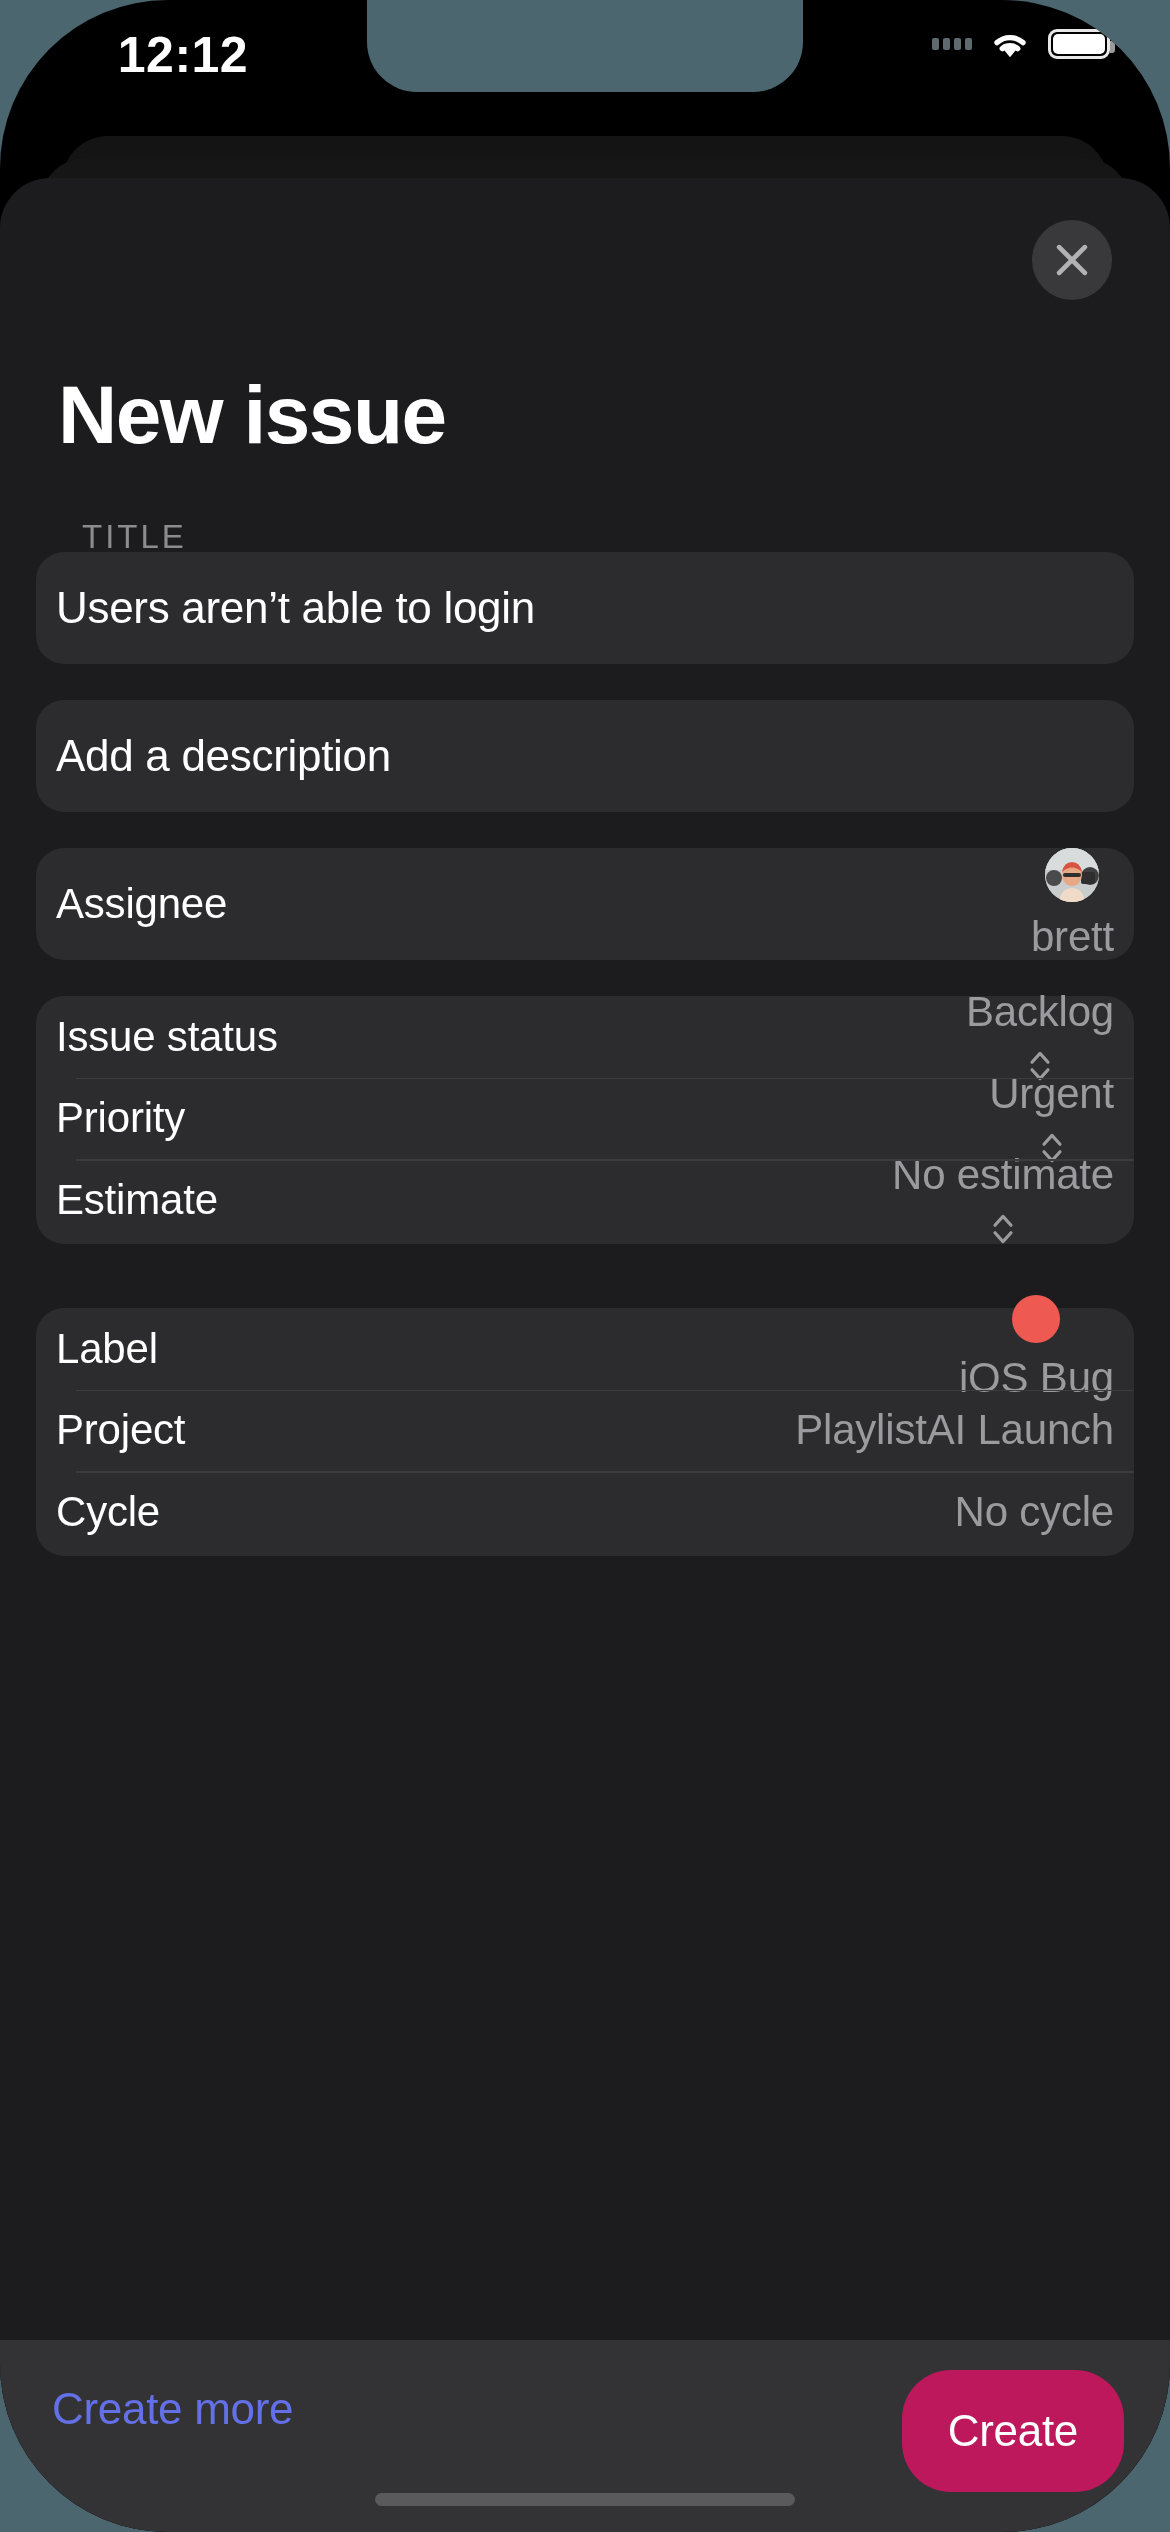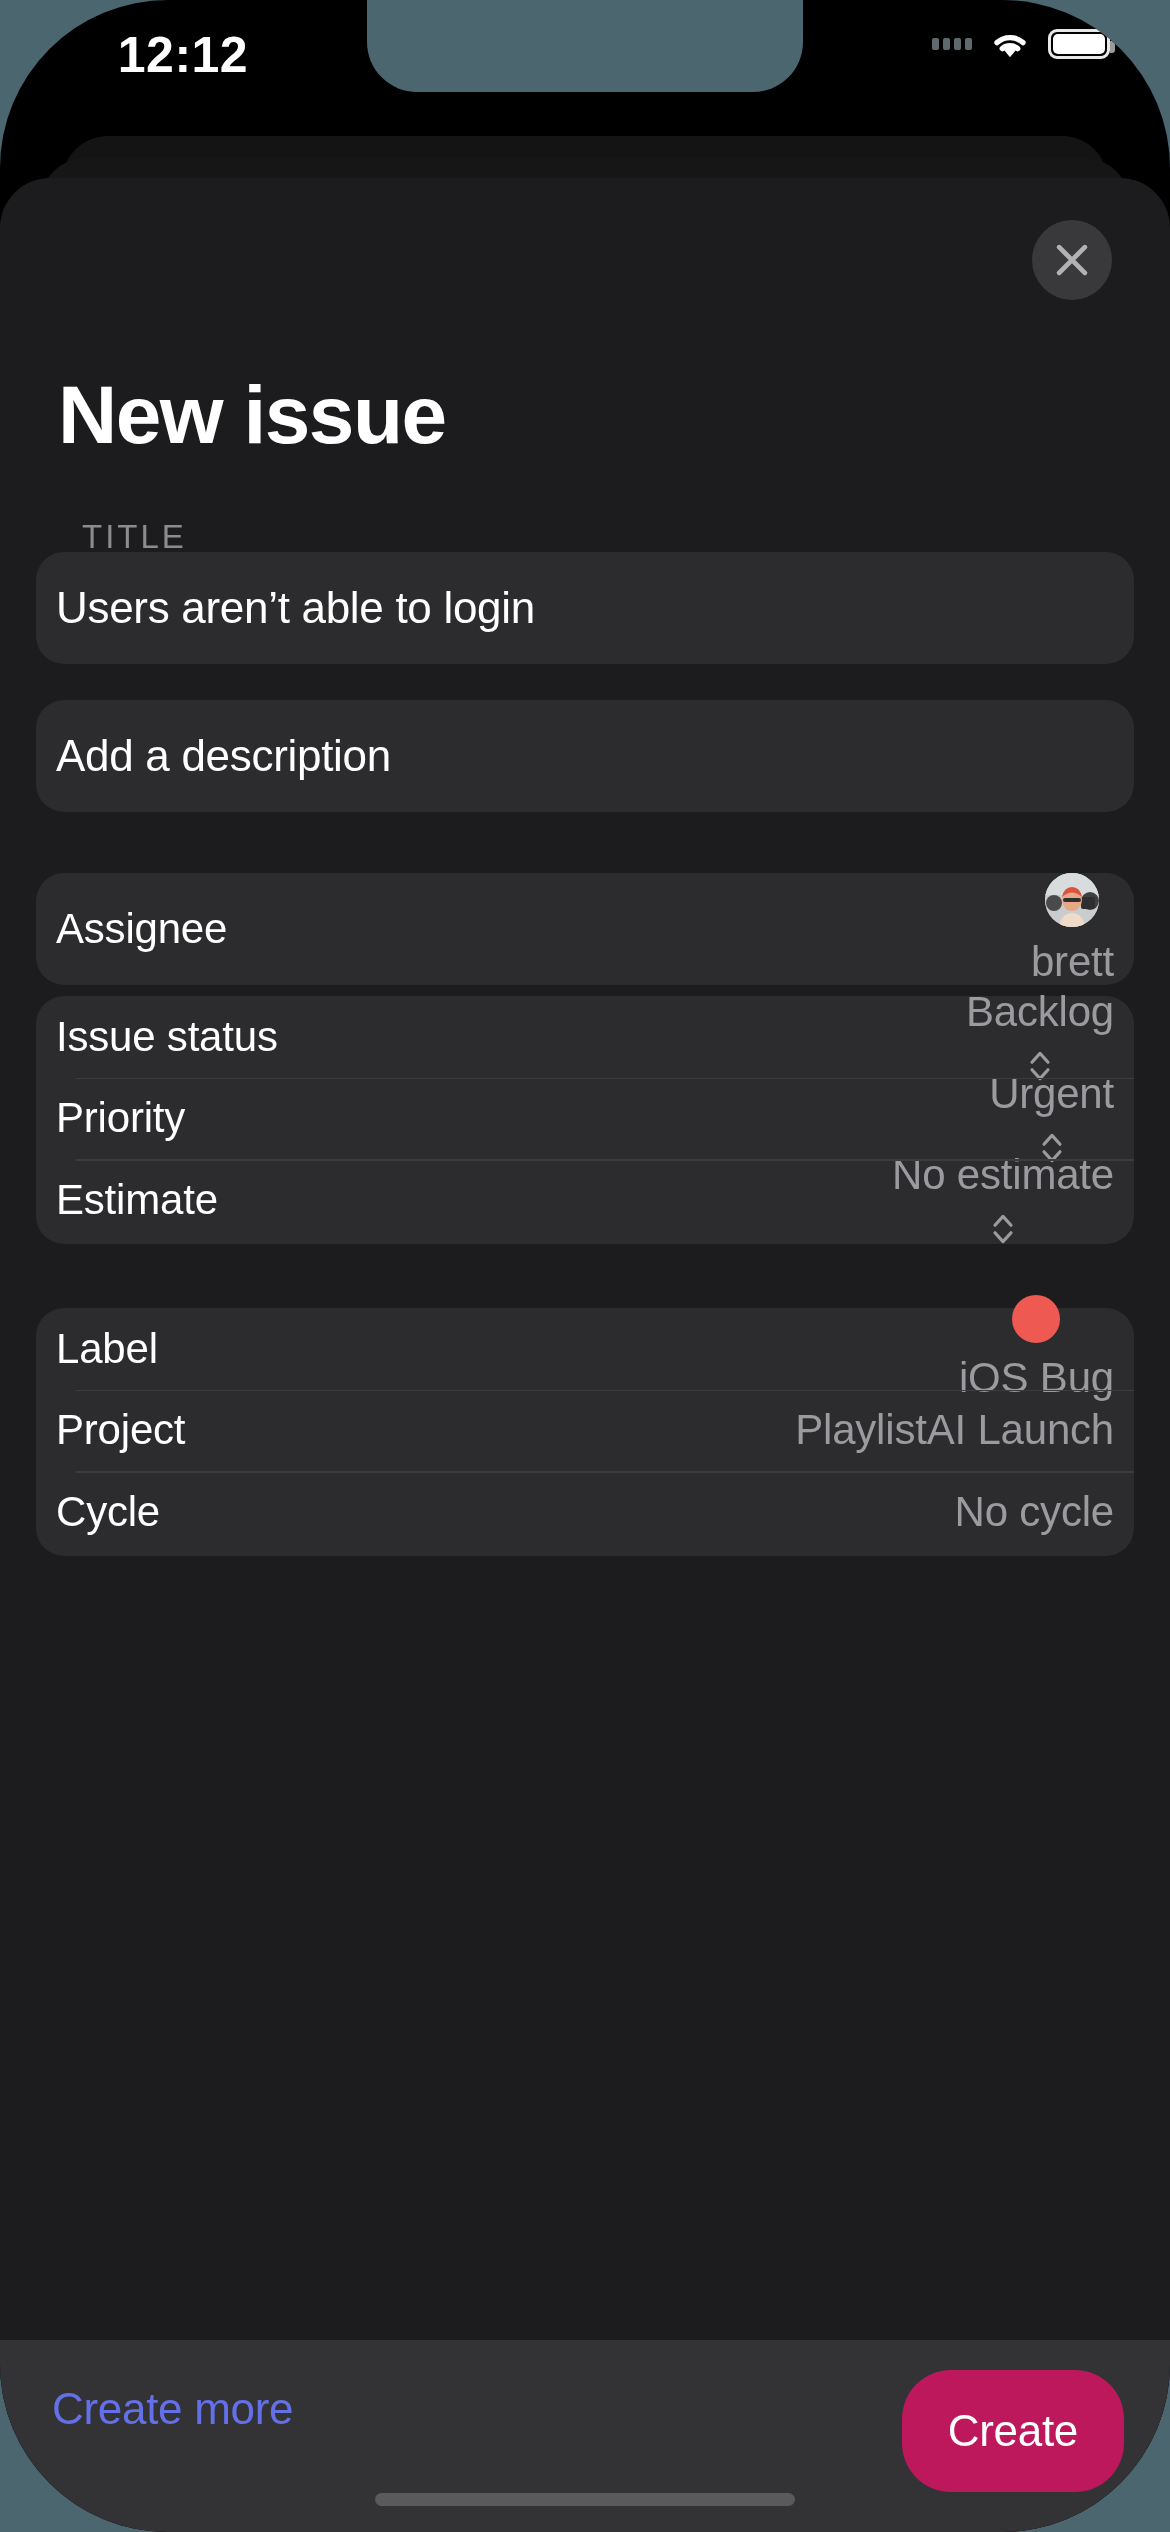--- a/index.html
+++ b/index.html
@@ -111,21 +111,21 @@
 
   
   .group{
     position:absolute; left:36px;
     width:1098px;
     background:#2c2c2e;
     border-radius:28px;
   }
   #grp-title       { top:374px;  height:112px; }
   #grp-description { top:522px;  height:112px; }
-  #grp-assignee    { top:670px;  height:112px;margin-top:25px; }
+  #grp-assignee    { top:670px;  height:112px; }
   #grp-status      { top:818px;  height:248px; }
   #grp-label       { top:1130px; height:248px; }
 
   .grp-row{
     position:relative;
     height:81.5px;
     display:flex; align-items:center;
     padding:0 20px;
   }
   .grp-row.tall{ height:112px; }

